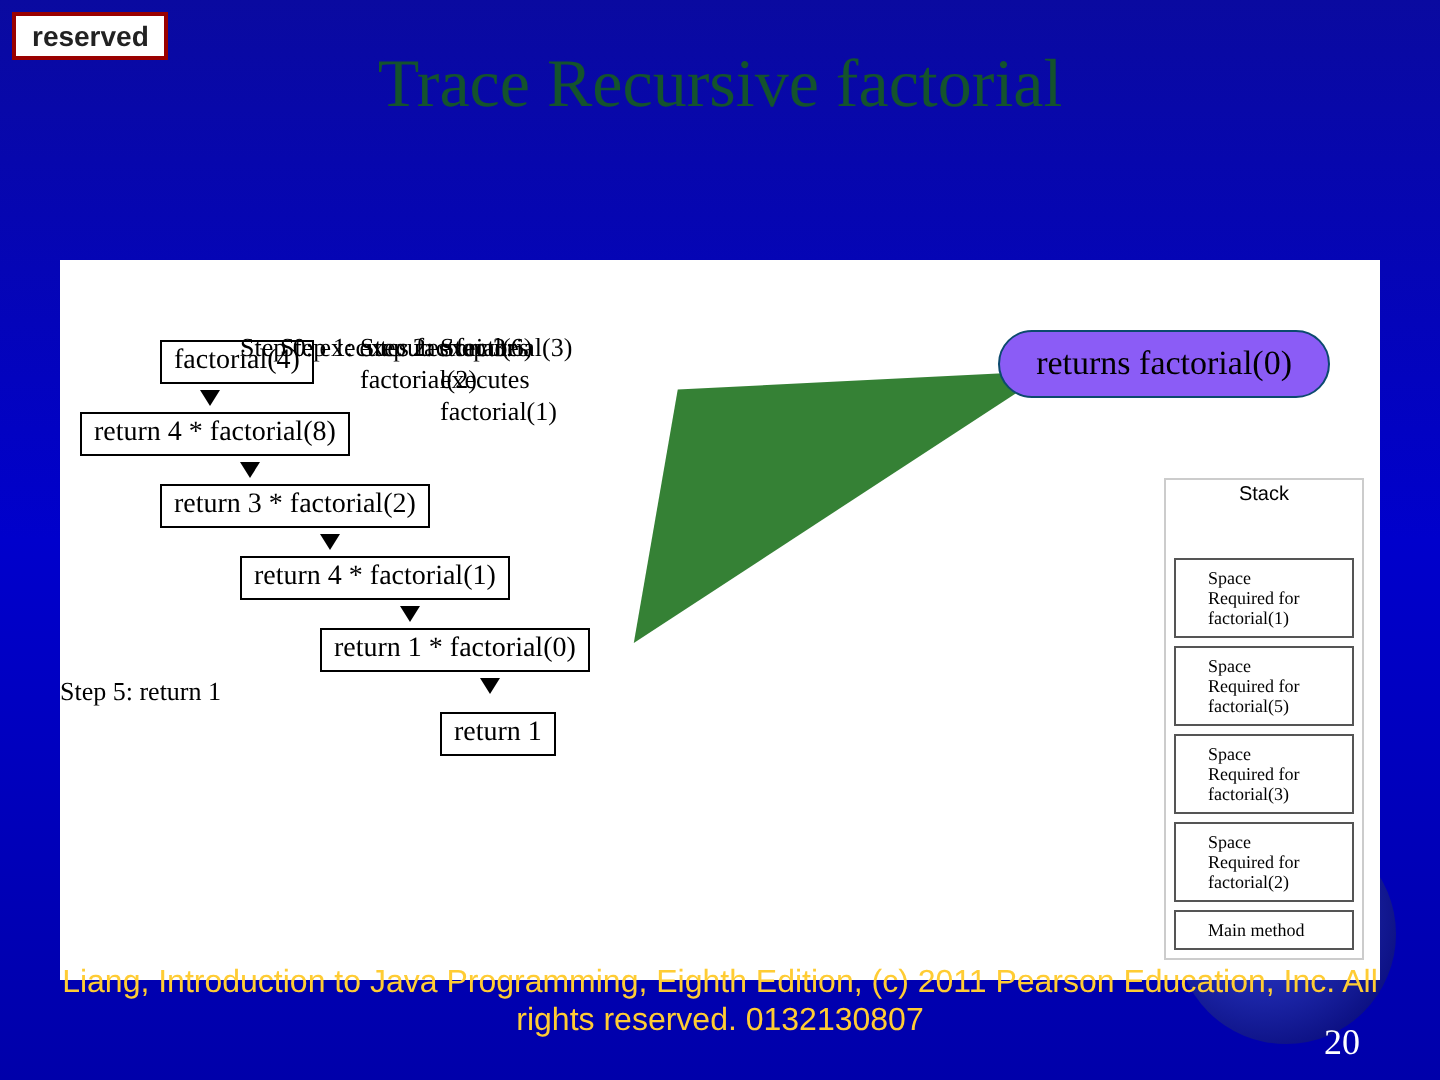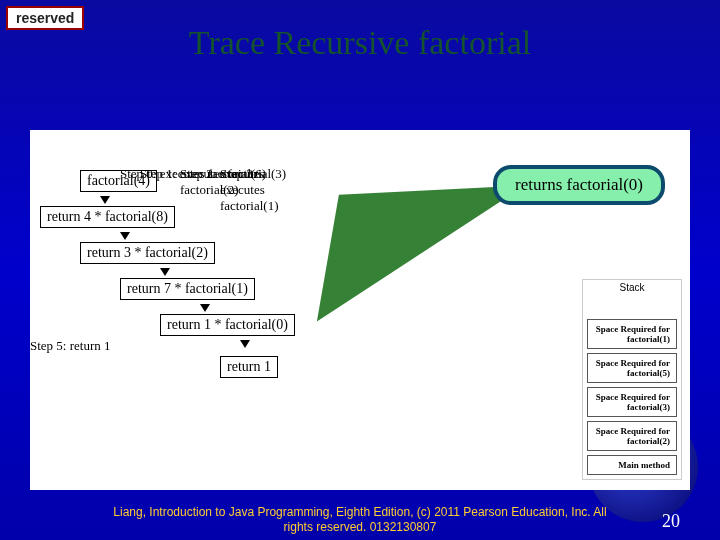--- a/index.html
+++ b/index.html
@@ -63,22 +63,22 @@
     display: inline-block;
   }
   .step-label {
     position: absolute;
     font-size: 13px;
   }
   .callout {
     position: absolute;
     top: 35px;
     right: 25px;
-    background: #86efac;
-    border: 4px solid #0c4a6e;
+    background: #8b5cf6;
+    border: 1px solid #0c4a6e;
     border-radius: 18px;
     padding: 6px 18px;
     font-family: 'Times New Roman', serif;
     font-size: 17px;
     color: #000;
     z-index: 10;
   }
   .pointer-triangle {
     position: absolute;
     top: 60px;
@@ -96,41 +96,40 @@
     position: absolute;
     right: 8px;
     bottom: 10px;
     width: 100px;
     background: #fff;
     border: 1px solid #ccc;
   }
   .stack-item {
     border: 1px solid #555;
     font-size: 9px;
-    text-align: right;
-    padding: 4px 6px;
+    text-align: left;
+    padding: 4px 16px;
     margin: 4px;
     font-family: 'Times New Roman', serif;
-    font-weight: bold;
   }
   .stack-title {
     text-align: center;
     font-size: 10px;
     padding: 2px;
     font-family: Liberation Sans, sans-serif;
   }
   .footer {
     position: absolute;
-    bottom: 6px;
+    bottom: 20px;
     left: 0;
     width: 100%;
     text-align: center;
     color: #ffcc33;
     font-family: Arial, sans-serif;
-    font-size: 12px;
+    font-size: 16px;
     line-height: 1.2;
   }
   .pagenum {
     position: absolute;
     bottom: 8px;
     right: 40px;
     color: #ffffff;
     font-family: 'Times New Roman', serif;
     font-size: 18px;
   }
@@ -168,21 +167,21 @@
     <div><span class="node">return 4 * factorial(8)</span></div>
 
     <div style="margin-left:80px; height:14px;"><span class="arrow-down"></span>
       <span class="step-label" style="left:100px; top:-4px;">Step 1: executes factorial(3)</span>
     </div>
     <div style="margin-left:40px;"><span class="node">return 3 * factorial(2)</span></div>
 
     <div style="margin-left:120px; height:14px;"><span class="arrow-down"></span>
       <span class="step-label" style="left:140px; top:-4px;">Step 2: executes factorial(2)</span>
     </div>
-    <div style="margin-left:80px;"><span class="node">return 7 * factorial(1)</span></div>
+    <div style="margin-left:80px;"><span class="node">return 4 * factorial(1)</span></div>
 
     <div style="margin-left:160px; height:14px;"><span class="arrow-down"></span>
       <span class="step-label" style="left:180px; top:-4px;">Step 3: executes factorial(1)</span>
     </div>
     <div style="margin-left:120px;"><span class="node">return 1 * factorial(0)</span></div>
 
     <div style="position:relative; height:20px;">
       <span class="step-label" style="left:-10px; top:2px;">Step 5: return 1</span>
       <span style="margin-left:200px;" class="arrow-down"></span>
     </div>

